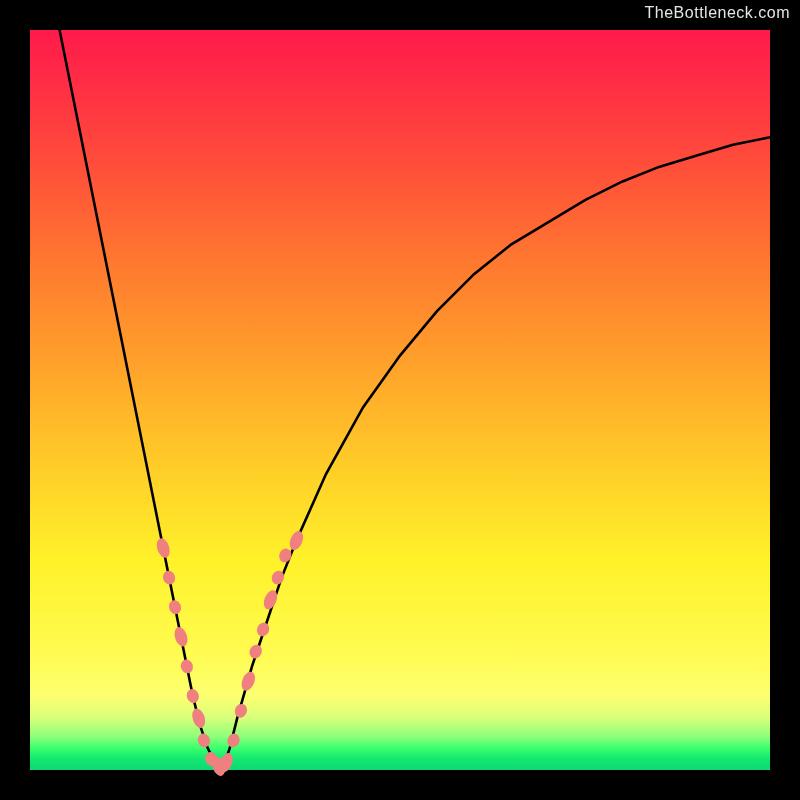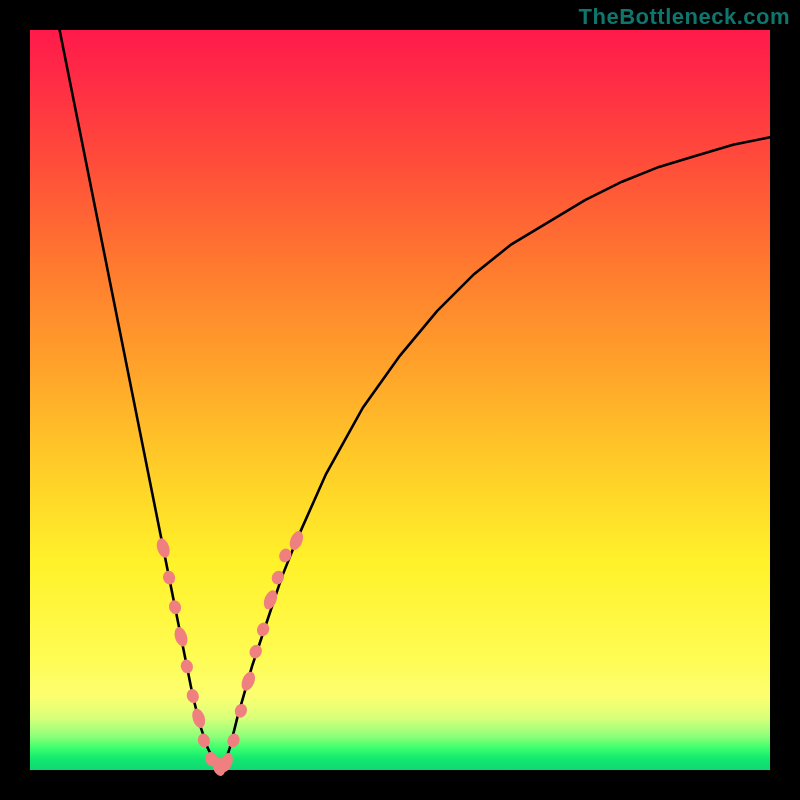--- a/index.html
+++ b/index.html
@@ -40,25 +40,24 @@
       #8cff7a 95.5%,
       #3cff6e 97%,
       #12e870 98.5%,
       #0fd874 100%
     );
   }
   .watermark {
     position: absolute;
     top: 4px;
     right: 10px;
-    color: #0f766e;
-    font-size: 22px;
+    color: #e5e5e5;
+    font-size: 16px;
     letter-spacing: 0.5px;
     user-select: none;
-    font-weight: bold;
   }
   svg.curves {
     position: absolute;
     left: 30px;
     top: 30px;
     width: 740px;
     height: 740px;
     overflow: visible;
   }
 </style>

